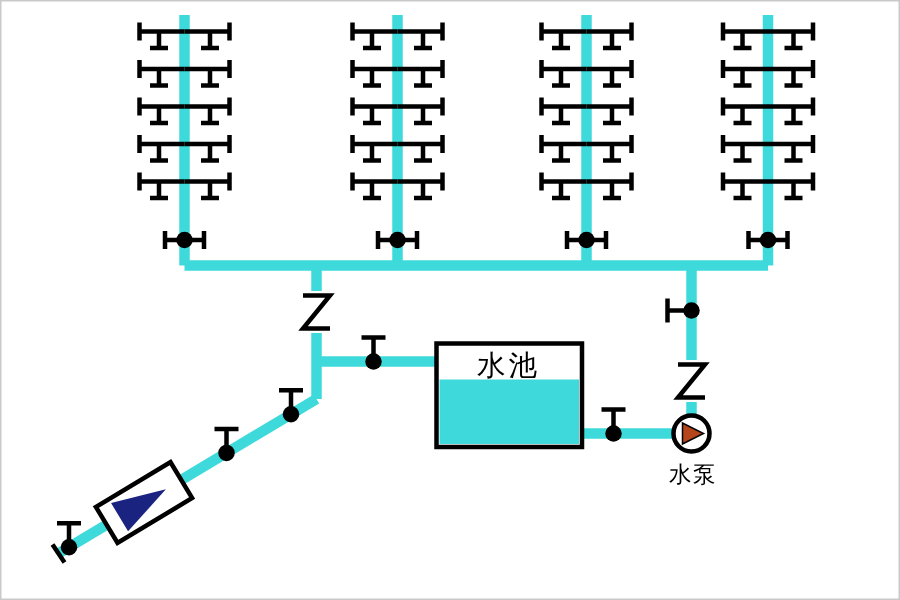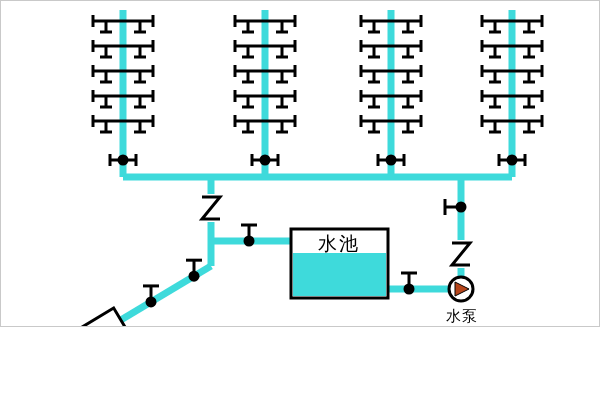--- a/index.html
+++ b/index.html
@@ -1,20 +1,20 @@
 <!DOCTYPE html>
 <html><head>
 <meta charset="utf-8">
 <style>
   * { margin:0; padding:0; box-sizing:border-box; }
   html,body { background:#ffffff; }
   body { font-family:"DejaVu Sans","Liberation Sans",sans-serif; }
   .frame {
     position:relative;
-    width:600px; height:327px;
+    width:600px; height:400px;
     background:#ffffff;
     border:1px solid #c9c9c9;
     overflow:hidden;
   }
   svg { display:block; }
   .tank-label { font-size:19px; letter-spacing:2px; fill:#000; font-family:"DejaVu Sans","Liberation Sans",sans-serif; }
   .pump-label { font-size:15px; letter-spacing:1px; fill:#000; font-family:"DejaVu Sans","Liberation Sans",sans-serif; }
 </style>
 </head>
 <body>

